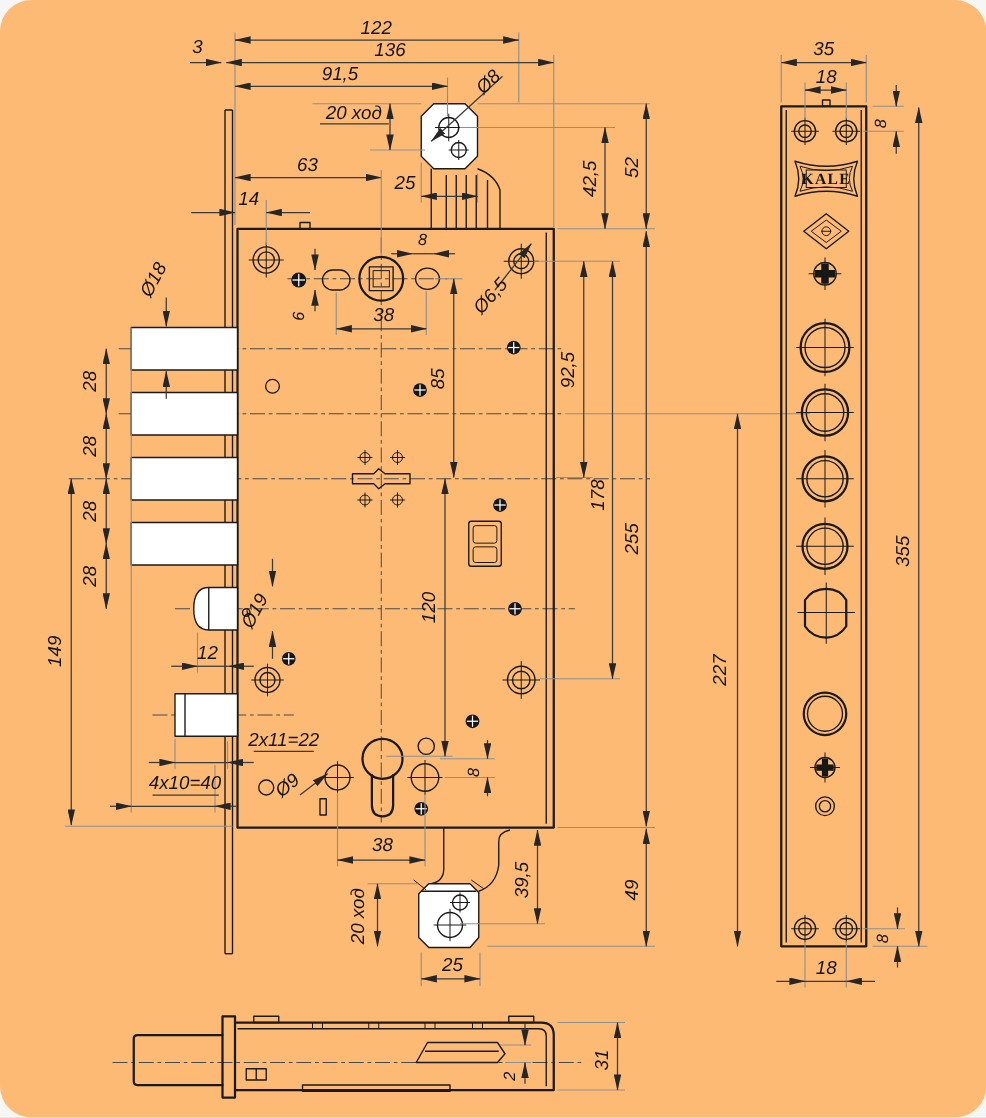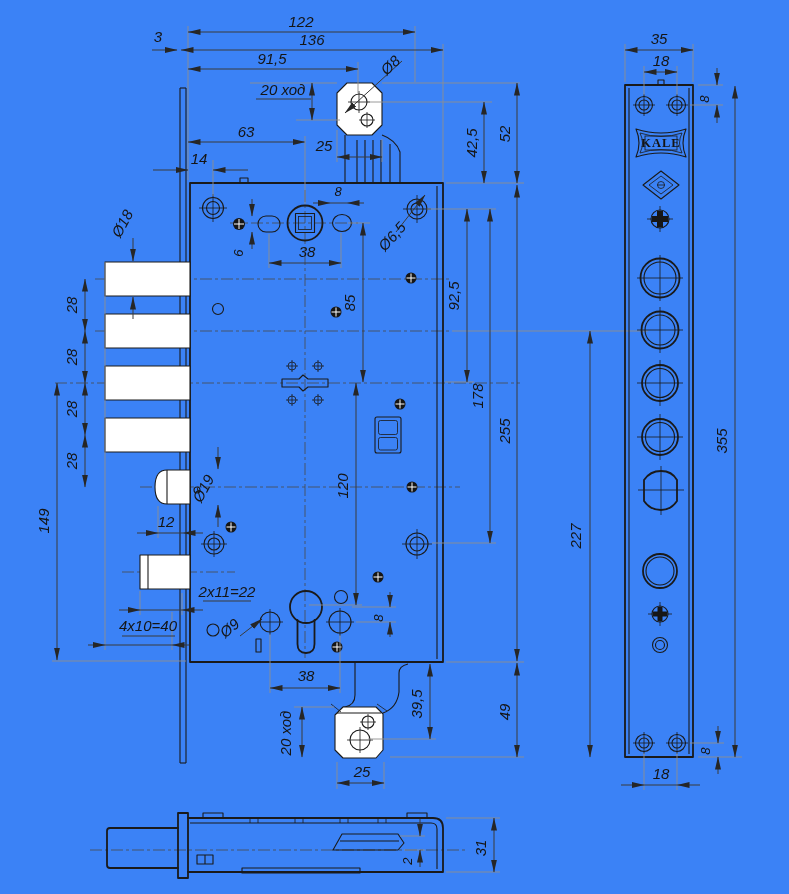--- a/index.html
+++ b/index.html
@@ -1,16 +1,16 @@
 <!DOCTYPE html>
 <html><head>
 <meta charset="utf-8">
 <style>
   html,body{margin:0;padding:0;background:#f6f6f4;}
-  .page{width:789px;height:894px;background:#3b82f6;position:relative;overflow:hidden;}
+  .page{width:789px;height:894px;background:#fdba74;position:relative;overflow:hidden;border-radius:25px;}
   svg{display:block;}
   .o2{stroke:#1a1a1a;stroke-width:1.8;fill:none;stroke-linejoin:round;stroke-linecap:round;}
   .o1{stroke:#1a1a1a;stroke-width:1.1;fill:none;stroke-linejoin:round;}
   .ow{stroke:#1a1a1a;stroke-width:1.1;fill:#ffffff;stroke-linejoin:round;}
   .d{stroke:#3a3a3a;stroke-width:1;fill:none;}
   .e{stroke:#8f8f8f;stroke-width:0.9;fill:none;}
   .c{stroke:#4a4a4a;stroke-width:0.8;fill:none;stroke-dasharray:12 3 3 3;}
   .t{stroke:#1a1a1a;stroke-width:0.8;fill:none;}
   .f{fill:#161616;stroke:none;}
   .wf{stroke:#ffffff;stroke-width:1;fill:none;}

